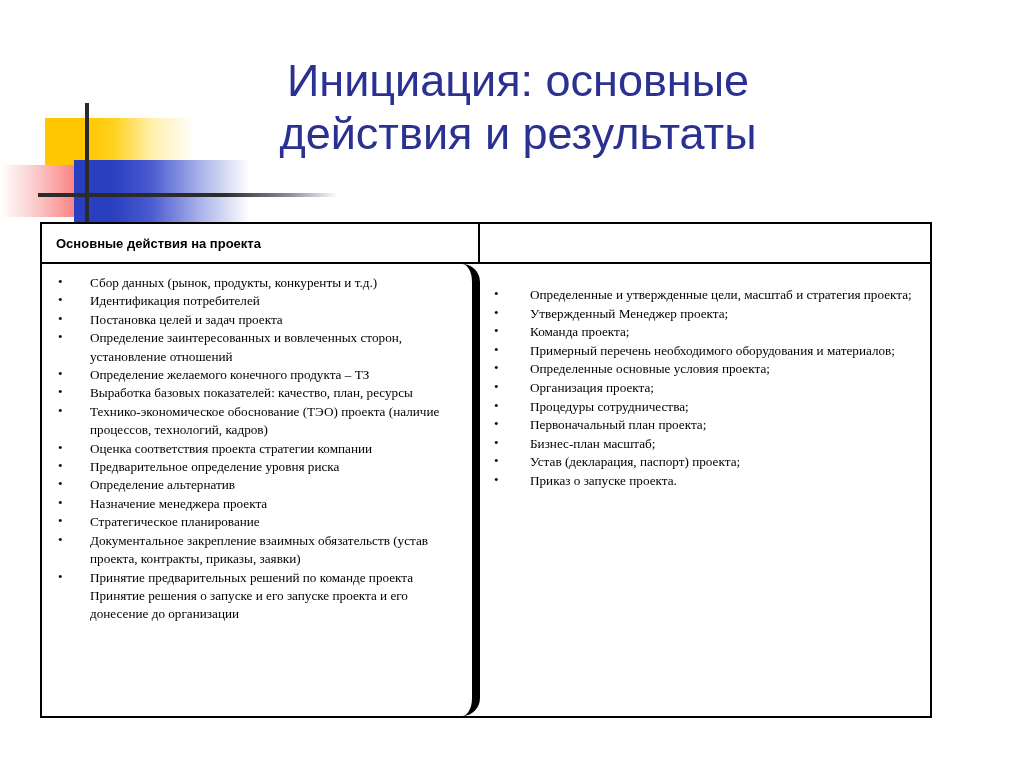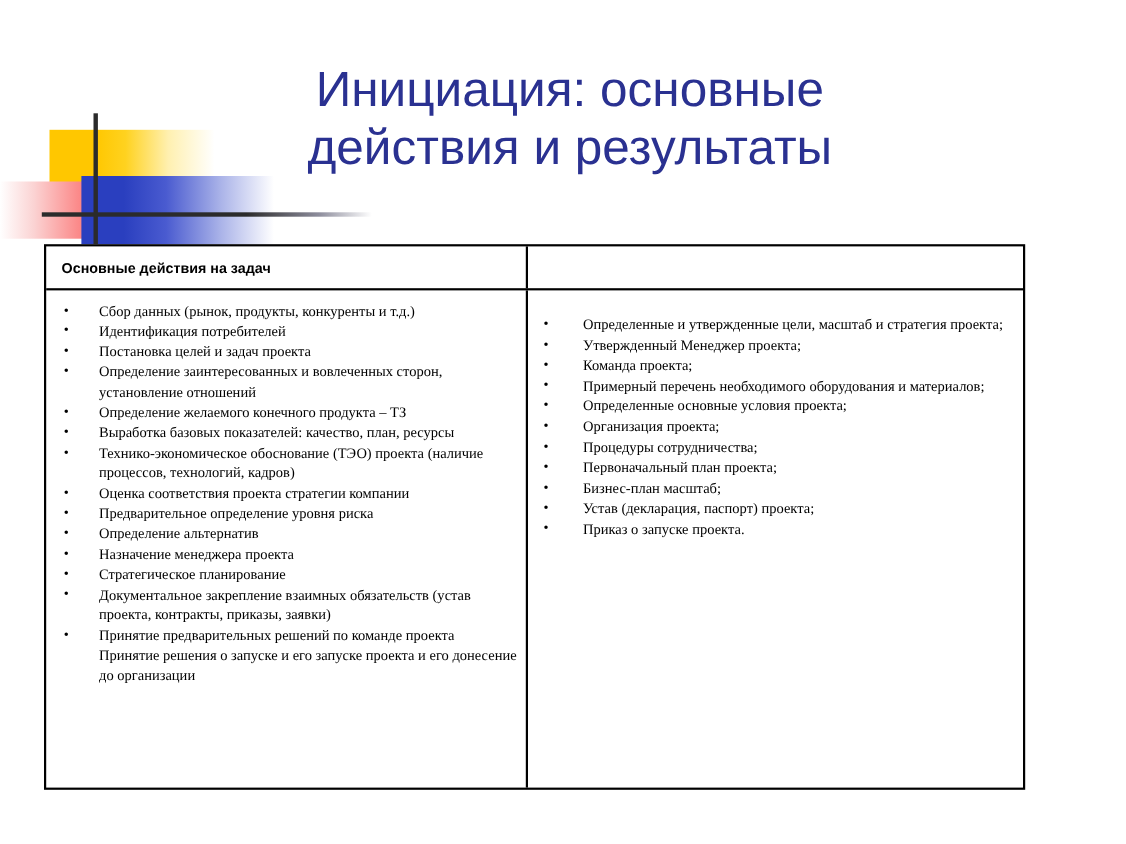--- a/index.html
+++ b/index.html
@@ -119,21 +119,21 @@
   .th-right { flex: 1; }
 
   .tbody {
     display: flex;
     height: 452px;
   }
   .td {
     box-sizing: border-box;
     height: 100%;
   }
-  .td-left  { width: 438px; border-right: 2px solid #000000; padding: 10px 8px 0 0; }
+  .td-left  { width: 438px; border-right: 8px solid #000000; padding: 10px 8px 0 0; border-radius: 18px; }
   .td-right { flex: 1; padding: 22px 10px 0 0; }
 
   ul.blist {
     list-style: none;
     margin: 0;
     padding: 0;
   }
   ul.blist li {
     position: relative;
     font-size: 13.2px;
@@ -172,21 +172,21 @@
 </div>
 
 <h1 id="title">
   <span class="tline">Инициация: основные</span>
   <span class="tline">действия и результаты</span>
 </h1>
 
 <div id="table">
 
   <div class="thead">
-    <div class="th th-left">Основные действия на задач</div>
+    <div class="th th-left">Основные действия на проекта</div>
   </div>
 
   <div class="tbody">
 
     <div class="td td-left">
       <ul class="blist left">
         <li>Сбор данных (рынок, продукты, конкуренты и т.д.)</li>
         <li>Идентификация потребителей</li>
         <li>Постановка целей и задач проекта</li>
         <li>Определение заинтересованных и вовлеченных сторон, установление отношений</li>

